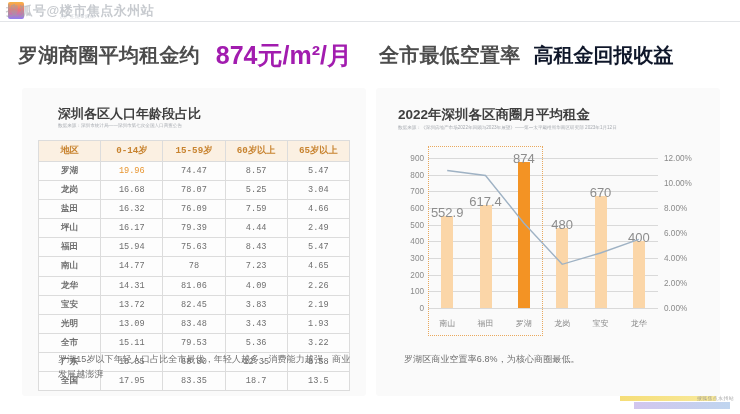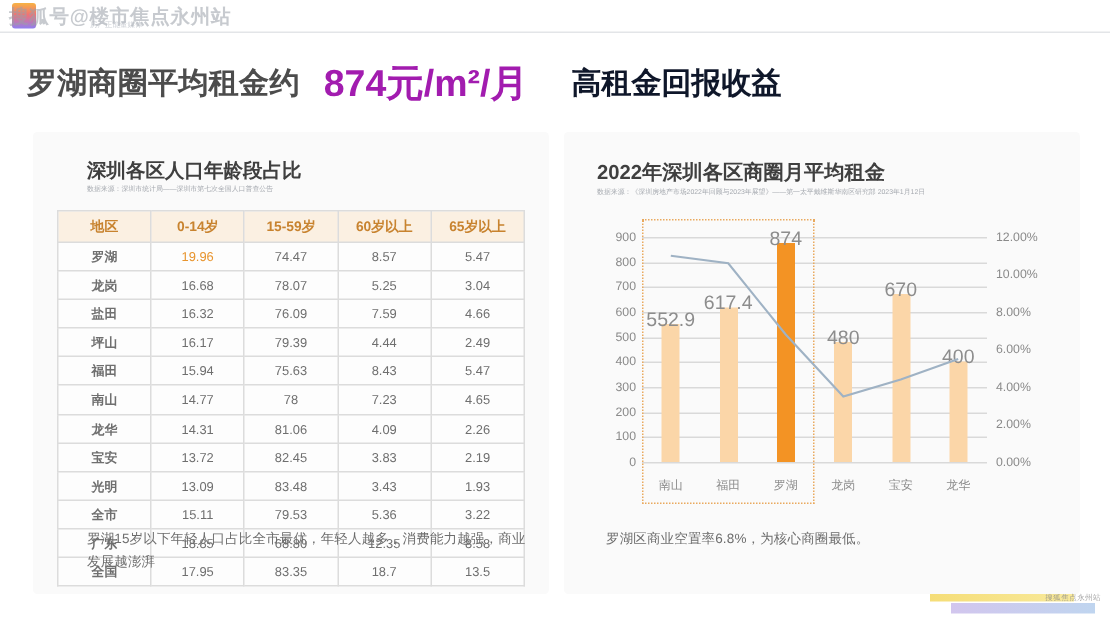--- a/index.html
+++ b/index.html
@@ -87,20 +87,21 @@
     line-height: 1.45;
     white-space: nowrap;
   }
   #panel-left .panel-source  { left: 36px; top: 35px; }
   #panel-right .panel-source { left: 22px; top: 37px; white-space: normal; width: 300px; }
 
   
   .tbl-wrap {
     position: absolute; left: 16px; top: 52px;
     width: 260px;
+    font-family: Liberation Mono, monospace;
   }
   table.agetbl {
     width: 312px;
     border-collapse: collapse;
     table-layout: fixed;
     background: #fdfdfd;
   }
   table.agetbl th, table.agetbl td {
     border: 1px solid #dcdcdc;
     text-align: center;
@@ -221,20 +222,21 @@
   <div class="wm-strip">
     <div class="wm-logo"></div>
     <div class="wm-text">搜狐号@楼市焦点永州站</div>
     <div class="wm-sub">房产正能量媒体</div>
     <div class="wm-rule"></div>
   </div>
 
   <div class="headline">
     <span class="hl-a">罗湖商圈平均租金约</span>
       <span class="hl-b">874元/m²/月</span>
+      <span class="hl-c">全市最低空置率</span>
       <span class="hl-d">高租金回报收益</span>
   </div>
 
   <div class="panel" id="panel-left">
     <div class="panel-title">深圳各区人口年龄段占比</div>
     <div class="panel-source">数据来源：深圳市统计局——深圳市第七次全国人口普查公告</div>
 
     <div class="tbl-wrap">
       <table class="agetbl">
         <thead>

